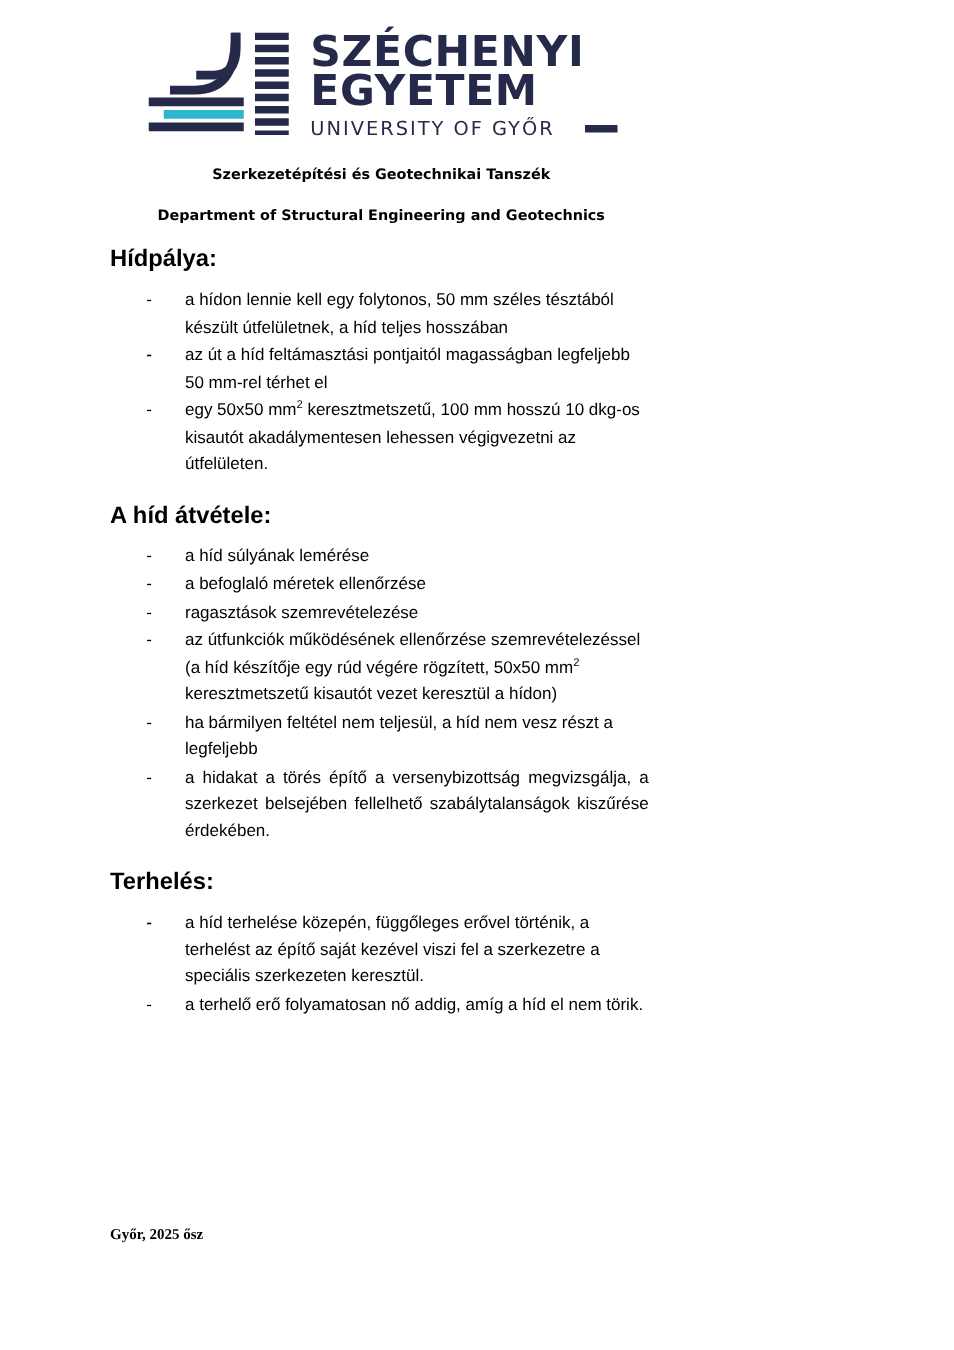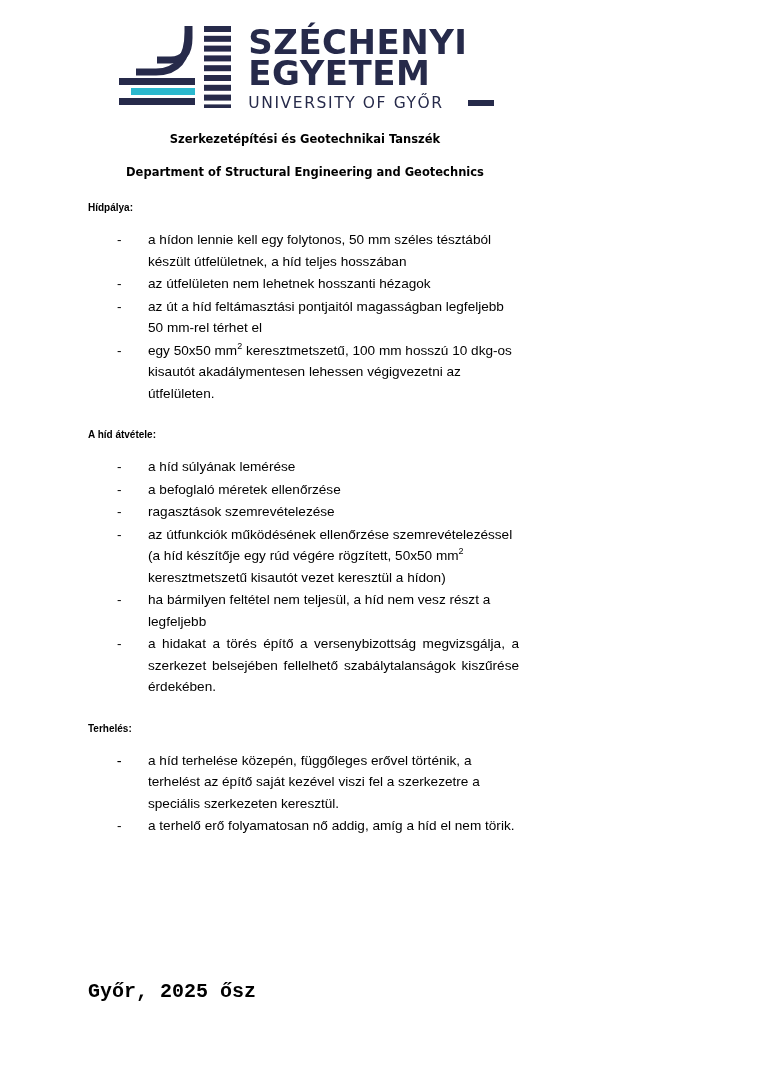--- a/index.html
+++ b/index.html
@@ -97,21 +97,21 @@
   
   .content {
     margin-top: 20px;
     padding-left: 88px;
     padding-right: 91px;
   }
   .section { margin-bottom: 0; }
   .section-title {
     font-family: "Liberation Sans", sans-serif;
     font-weight: bold;
-    font-size: 10px;
+    font-size: 19px;
     margin: 0 0 12px 0;
     line-height: 18px;
   }
   .section + .section .section-title { margin-top: 22px; }
 
   ul.bullets {
     list-style: none;
     margin: 0;
     padding: 0 0 0 20px;
   }
@@ -137,23 +137,23 @@
     font-size: 0.66em;
     vertical-align: super;
     line-height: 0;
   }
 
   
   .footer {
     position: absolute;
     left: 88px;
     top: 980px;
-    font-family: Liberation Mono, monospace;
-    font-weight: bold;
-    font-size: 20px;
+    font-family: Liberation Serif, serif;
+    font-weight: bold;
+    font-size: 12px;
   }
 </style>
 </head>
 <body>
 
 <div class="page">
 
   <div class="header">
 
     <div class="logo-row">
@@ -195,21 +195,21 @@
 
     <div class="dept-hu">Szerkezetépítési és Geotechnikai Tanszék</div>
     <div class="dept-en">Department of Structural Engineering and Geotechnics</div>
   </div>
 
   <div class="content" id="content-root">
       <div class="section">
         <div class="section-title">Hídpálya:</div>
         <ul class="bullets">
           <li class="bullets-item"><span class="dash">-</span><span>a hídon lennie kell egy folytonos, 50 mm széles tésztából készült útfelületnek, a híd teljes hosszában</span></li>
-          <li class="bullets-item"><span class="dash">-</span><span>az útfelületen nem lehetnek hosszanti hézagok</span></li>
+          <li class="bullets-item"><span class="dash">-</span></li>
           <li class="bullets-item"><span class="dash">-</span><span>az út a híd feltámasztási pontjaitól magasságban legfeljebb 50 mm-rel térhet el</span></li>
           <li class="bullets-item"><span class="dash">-</span><span>egy 50x50 mm<sup>2</sup> keresztmetszetű, 100 mm hosszú 10 dkg-os kisautót akadálymentesen lehessen végigvezetni az útfelületen.</span></li>
         </ul>
       </div>
       <div class="section">
         <div class="section-title">A híd átvétele:</div>
         <ul class="bullets">
           <li class="bullets-item"><span class="dash">-</span><span>a híd súlyának lemérése</span></li>
           <li class="bullets-item"><span class="dash">-</span><span>a befoglaló méretek ellenőrzése</span></li>
           <li class="bullets-item"><span class="dash">-</span><span>ragasztások szemrevételezése</span></li>

